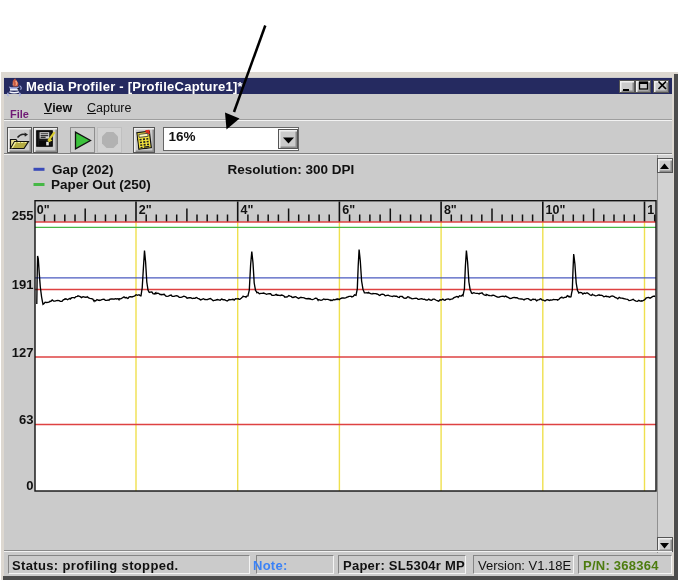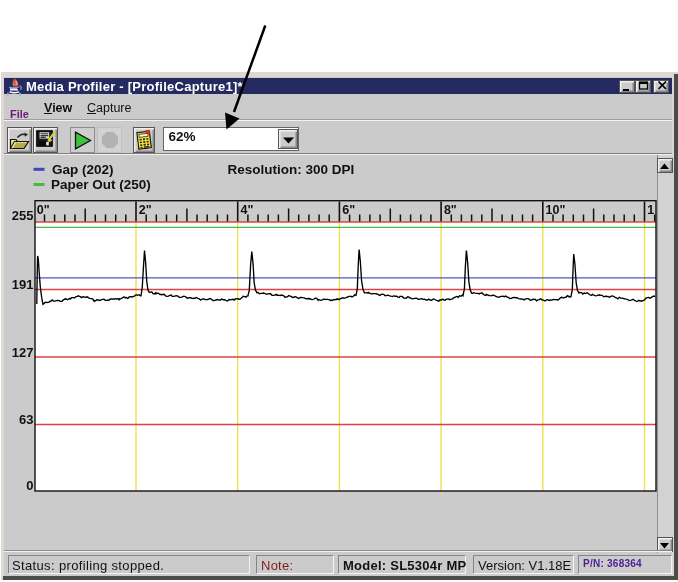--- a/index.html
+++ b/index.html
@@ -109,21 +109,21 @@
 <rect x="2.6" y="13.8" width="2" height="1.6"></rect>
           <rect x="6" y="13.8" width="2" height="1.6"></rect>
           <rect x="9.4" y="13.8" width="2" height="1.6"></rect>
 <rect x="2.6" y="16.2" width="2" height="1.4"></rect>
           <rect x="6" y="16.2" width="5.4" height="1.4"></rect>
         </g>
       </svg>
     </div>
   </div>
 <div class="abs" style="left:163px;top:127px;width:136px;height:24px;background:#fff;border:1.2px solid #666"></div>
-<div class="abs" style="left:168.5px;top:128.8px;font-size:13.5px;font-weight:bold;color:#111">62%</div>
+<div class="abs" style="left:168.5px;top:128.8px;font-size:13.5px;font-weight:bold;color:#111">16%</div>
 <div style="position:absolute;left:277.5px;top:129px;width:20.5px;height:20px;background:#cbcbcb;border:1px solid #555;box-shadow:inset 1.5px 1.5px 0 #f0f0f0,inset -1.5px -1.5px 0 #8a8a8a;">
     <svg width="19" height="16" style="margin:5px 0 0 0.5px">
       <polygon points="4,2.5 15,2.5 9.5,8.5" fill="#000"></polygon>
     </svg>
   </div>
 
 <div class="abs" style="left:4px;top:153px;width:668px;height:1.2px;background:#808080"></div>
 <div class="abs" style="left:4px;top:154.2px;width:668px;height:1px;background:#f0f0f0"></div>
 
 <svg style="position:absolute;left:4px;top:154px" width="653" height="396" viewBox="4 154 653 396">
@@ -231,20 +231,20 @@
   </div>
 <div style="position:absolute;left:657px;top:537px;width:15.5px;height:15px;background:#cbcbcb;border:1px solid #555;box-shadow:inset 1.5px 1.5px 0 #f0f0f0,inset -1.5px -1.5px 0 #8a8a8a;">
     <svg width="12" height="11" style="margin:3px 0 0 0.5px">
       <polygon points="1,2 10,2 5.5,7.5" fill="#000"></polygon>
     </svg>
   </div>
 
 <div class="abs" style="left:4px;top:550px;width:668px;height:1.2px;background:#8a8a8a"></div>
 <div class="abs" style="left:4px;top:551.2px;width:668px;height:1px;background:#f2f2f2"></div>
 <div style="position:absolute;left:8px;top:555px;width:242px;height:19px;background:#cbcbcb;border-top:1.4px solid #858585;border-left:1.4px solid #858585;border-bottom:1.4px solid #f4f4f4;border-right:1.4px solid #f4f4f4;"></div>
-<div style="position:absolute;left:12px;top:557.5px;font-size:13px;letter-spacing:0.35px;font-weight:normal;color:#111;white-space:nowrap">Status: profiling stopped.</div>
+<div style="position:absolute;left:12px;top:557.5px;font-size:13px;letter-spacing:0.35px;font-weight:bold;color:#111;white-space:nowrap">Status: profiling stopped.</div>
 <div style="position:absolute;left:256px;top:555px;width:78px;height:19px;background:#cbcbcb;border-top:1.4px solid #858585;border-left:1.4px solid #858585;border-bottom:1.4px solid #f4f4f4;border-right:1.4px solid #f4f4f4;"></div>
-<div style="position:absolute;left:261px;top:557.5px;font-size:13px;letter-spacing:0.25px;font-weight:normal;color:#7f1d1d;white-space:nowrap">Note:</div>
+<div style="position:absolute;left:253px;top:557.5px;font-size:13px;letter-spacing:0.25px;font-weight:bold;color:#3b82f6;white-space:nowrap">Note:</div>
 <div style="position:absolute;left:338px;top:555px;width:128px;height:19px;background:#cbcbcb;border-top:1.4px solid #858585;border-left:1.4px solid #858585;border-bottom:1.4px solid #f4f4f4;border-right:1.4px solid #f4f4f4;"></div>
-<div style="position:absolute;left:343px;top:557.5px;font-size:13px;letter-spacing:0.25px;font-weight:bold;color:#111;white-space:nowrap">Model: SL5304r MP</div>
+<div style="position:absolute;left:343px;top:557.5px;font-size:13px;letter-spacing:0.25px;font-weight:bold;color:#111;white-space:nowrap">Paper: SL5304r MP</div>
 <div style="position:absolute;left:473px;top:555px;width:101px;height:19px;background:#cbcbcb;border-top:1.4px solid #858585;border-left:1.4px solid #858585;border-bottom:1.4px solid #f4f4f4;border-right:1.4px solid #f4f4f4;"></div>
 <div style="position:absolute;left:478px;top:557.5px;font-size:13px;letter-spacing:0px;font-weight:normal;color:#111;white-space:nowrap">Version: V1.18E</div>
 <div style="position:absolute;left:578px;top:555px;width:94px;height:19px;background:#cbcbcb;border-top:1.4px solid #858585;border-left:1.4px solid #858585;border-bottom:1.4px solid #f4f4f4;border-right:1.4px solid #f4f4f4;"></div>
-<div style="position:absolute;left:583px;top:557.5px;font-size:10px;letter-spacing:0.25px;font-weight:bold;color:#4c1d95;white-space:nowrap">P/N: 368364</div>
+<div style="position:absolute;left:583px;top:557.5px;font-size:13px;letter-spacing:0.25px;font-weight:bold;color:#4d7c0f;white-space:nowrap">P/N: 368364</div>
 </body></html>

